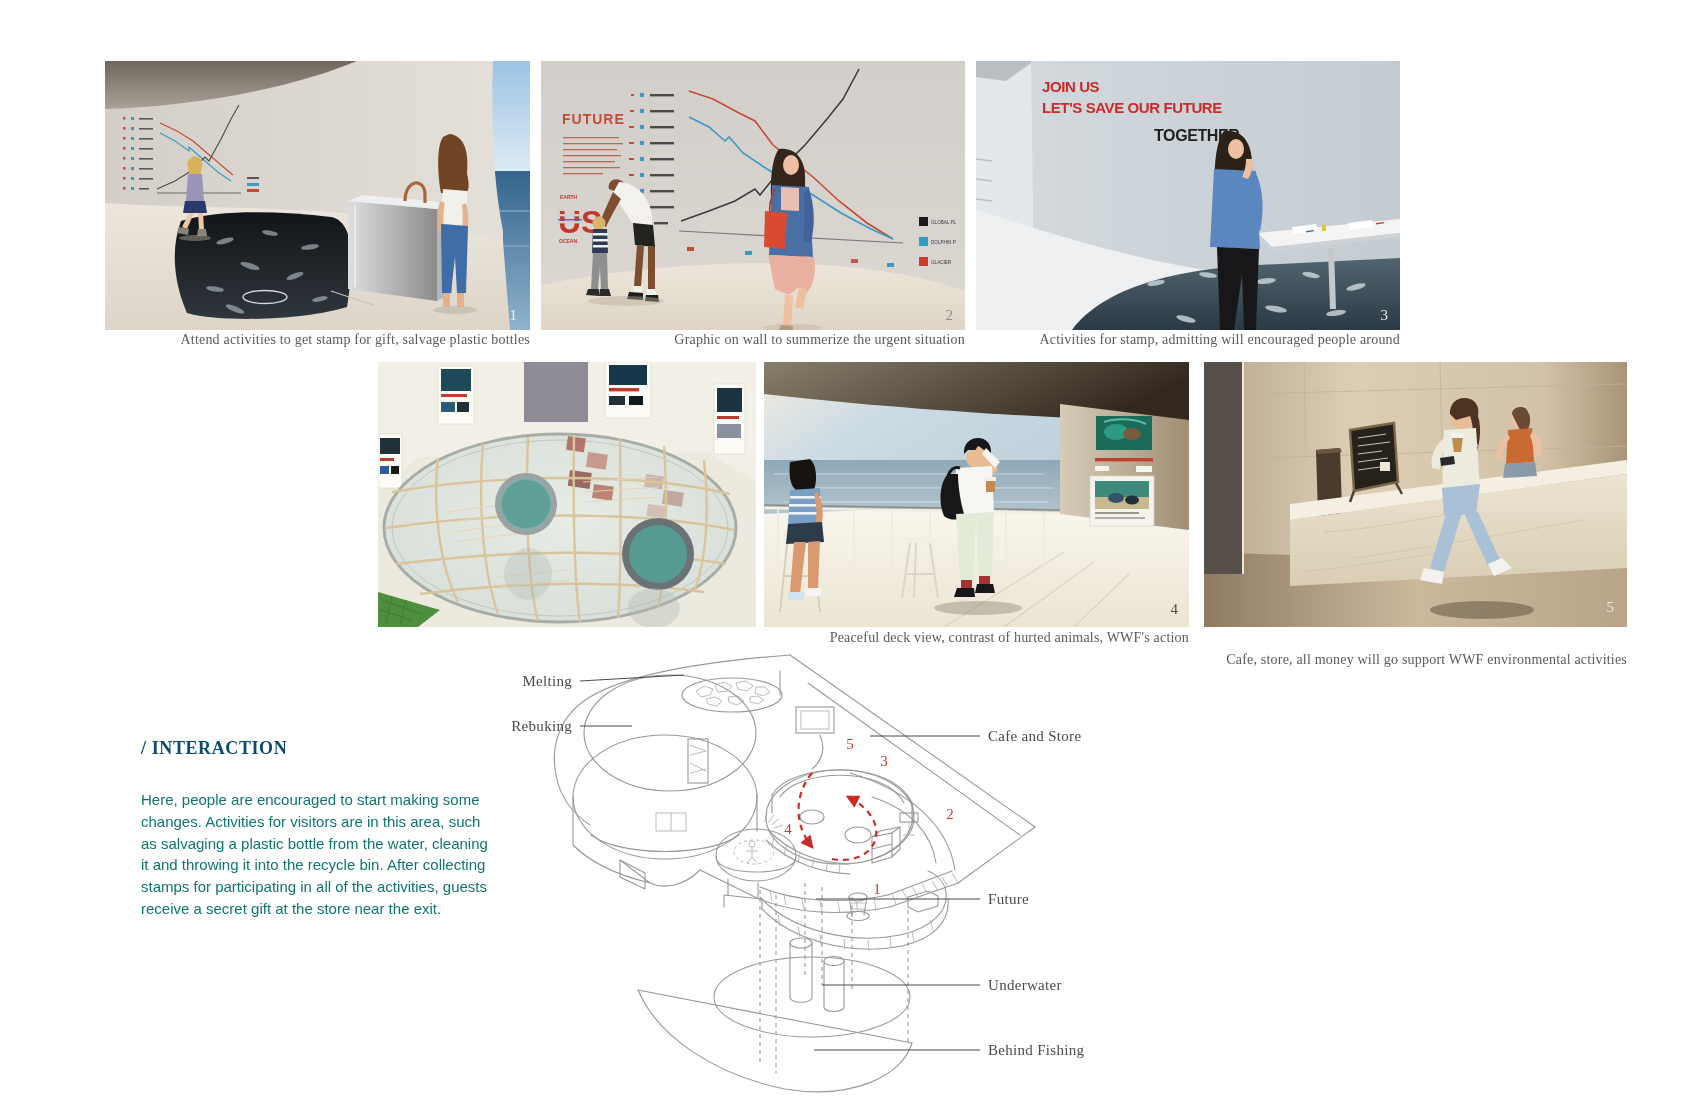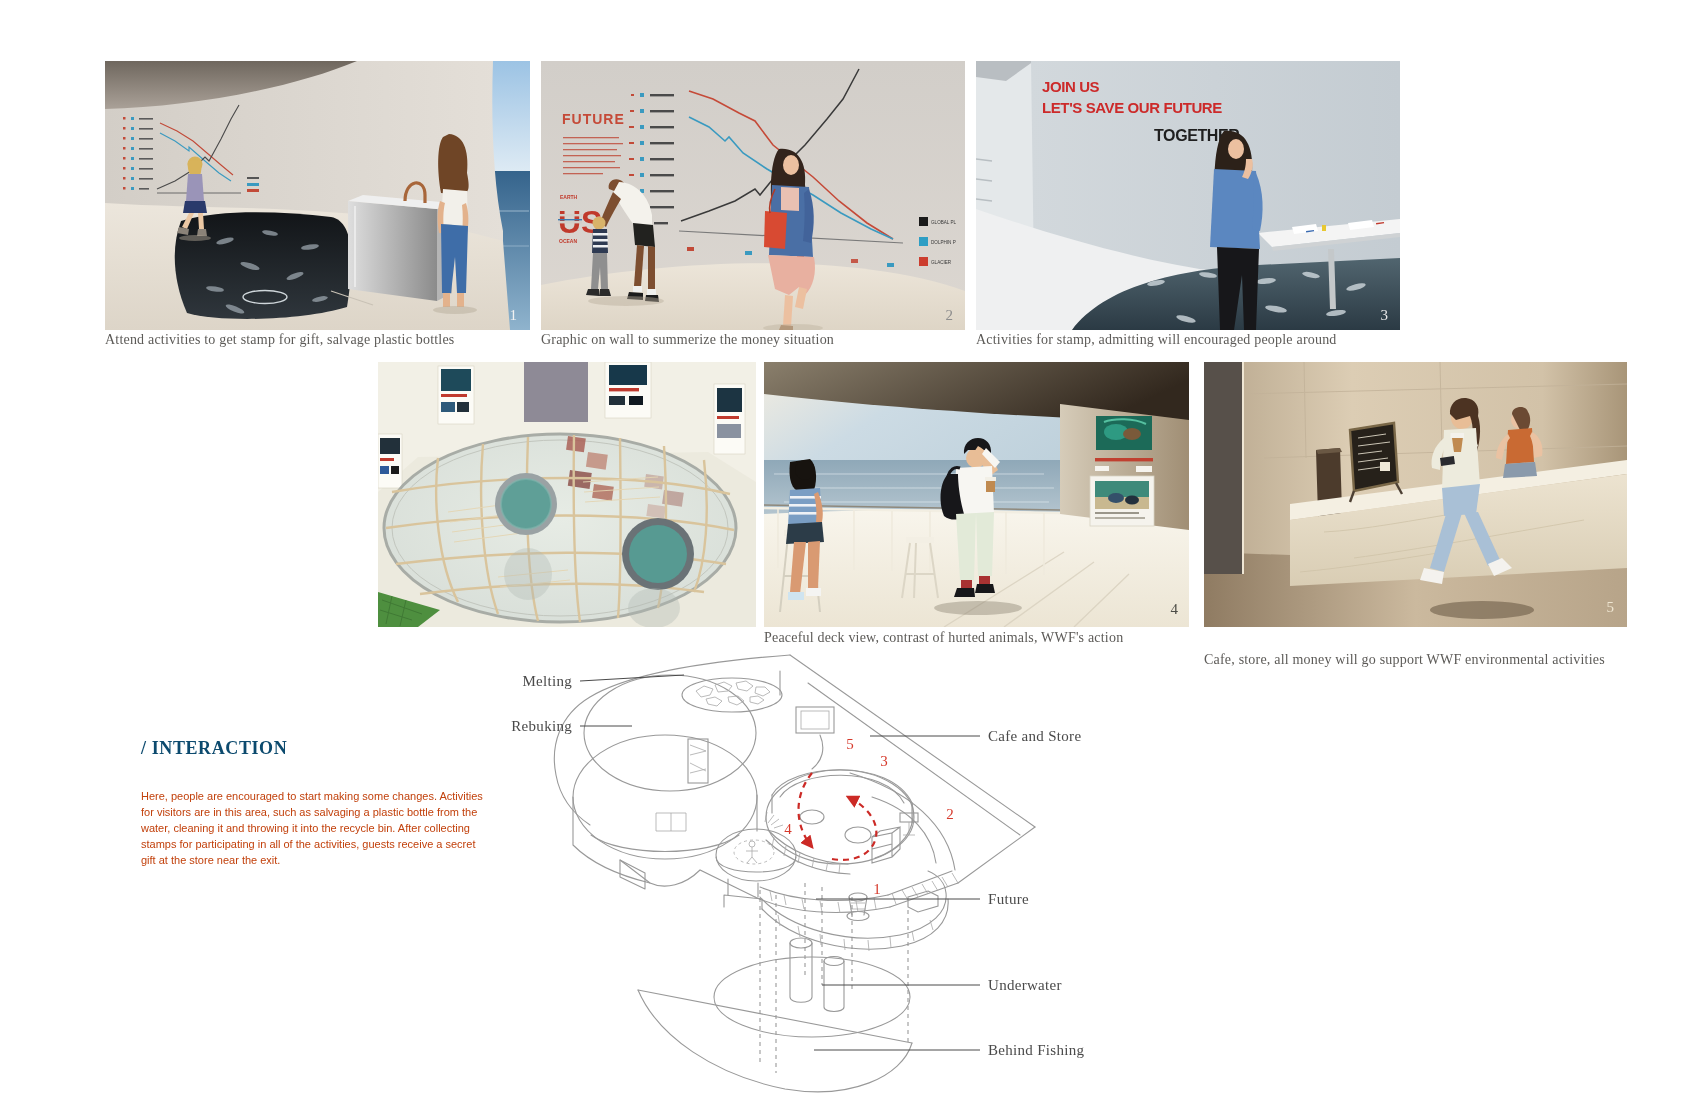--- a/index.html
+++ b/index.html
@@ -1,26 +1,26 @@
 <!DOCTYPE html>
 <html><head>
 <meta charset="utf-8">
 <style>
   html,body{margin:0;padding:0;background:#ffffff;}
   #canvas{position:relative;width:1708px;height:1108px;background:#ffffff;overflow:hidden;
           font-family:"Liberation Serif",serif;}
   .fig{position:absolute;overflow:hidden;}
   .fig svg{display:block;width:100%;height:100%;}
-  .caption{position:absolute;text-align:left;font-family:"Liberation Serif",serif;
+  .caption{position:absolute;text-align:right;font-family:"Liberation Serif",serif;
            font-size:14px;color:#5c5a57;letter-spacing:.2px;}
   .interaction{position:absolute;left:141px;top:738px;width:348px;}
   .interaction h2{margin:0 0 30px 0;font-family:"Liberation Serif",serif;font-size:18px;
                   font-weight:bold;color:#0c4a6e;letter-spacing:.6px;}
-  .interaction p{margin:0 0 16px 0;font-family:"Liberation Sans",sans-serif;font-size:11px;
-                 line-height:1.45;color:#c2410c;}
+  .interaction p{margin:0 0 16px 0;font-family:"Liberation Sans",sans-serif;font-size:15px;
+                 line-height:1.45;color:#0f766e;}
   .diagram{position:absolute;left:460px;top:645px;width:700px;height:463px;}
   .dg-label{font-family:"Liberation Serif",serif;font-size:15px;fill:#4a4a4a;letter-spacing:.3px;}
   .dg-num{font-family:"Liberation Serif",serif;font-size:15px;fill:#d63a2c;}
   .badge{font-family:"Liberation Serif",serif;font-size:15px;}
   .ln{stroke:#999;stroke-width:1.1;fill:none;stroke-linecap:round;}
   .lnt{stroke:#aaa;stroke-width:.8;fill:none;}
   .dash{stroke:#8f8f8f;stroke-width:1;fill:none;stroke-dasharray:4 4;}
   .leader{stroke:#4a4a4a;stroke-width:1;fill:none;}
   .redpath{stroke:#cc2a26;stroke-width:2.2;fill:none;stroke-dasharray:6 5;}
 </style>
@@ -353,21 +353,21 @@
         <path d="M238,108 L280,110 L284,188 L234,186 Z" fill="#5b87c0"></path>
         <path d="M280,112 C288,130 288,152 284,170 L276,168 C278,150 278,132 277,118 Z" fill="#5b87c0"></path>
         <path d="M272,118 C276,112 278,104 276,98 L270,98 C270,106 268,112 266,116 Z" fill="#ecc0a0"></path>
         <path d="M241,186 L283,188 L280,269 L268,269 L266,214 L258,269 L244,269 Z" fill="#17171a"></path>
       </g>
       <text class="badge" x="412" y="259" text-anchor="end" fill="#e8e8e8">3</text>
     </svg>
   </div>
 
   <div class="caption" style="left:105px;top:332px;width:425px;">Attend activities to get stamp for gift, salvage plastic bottles</div>
-  <div class="caption" style="left:541px;top:332px;width:424px;">Graphic on wall to summerize the money situation</div>
+  <div class="caption" style="left:541px;top:332px;width:424px;">Graphic on wall to summerize the urgent situation</div>
   <div class="caption" style="left:976px;top:332px;width:424px;">Activities for stamp, admitting will encouraged people around</div>
 
   <div class="fig" style="left:378px;top:362px;width:378px;height:265px;">
     <svg viewBox="0 0 378 265">
       <defs>
         <radialGradient id="f4glass" cx="0.5" cy="0.45" r="0.8">
             <stop offset="0" stop-color="#e7ece5"></stop>
             <stop offset="1" stop-color="#d3dad4"></stop>
           </radialGradient>
       </defs>

